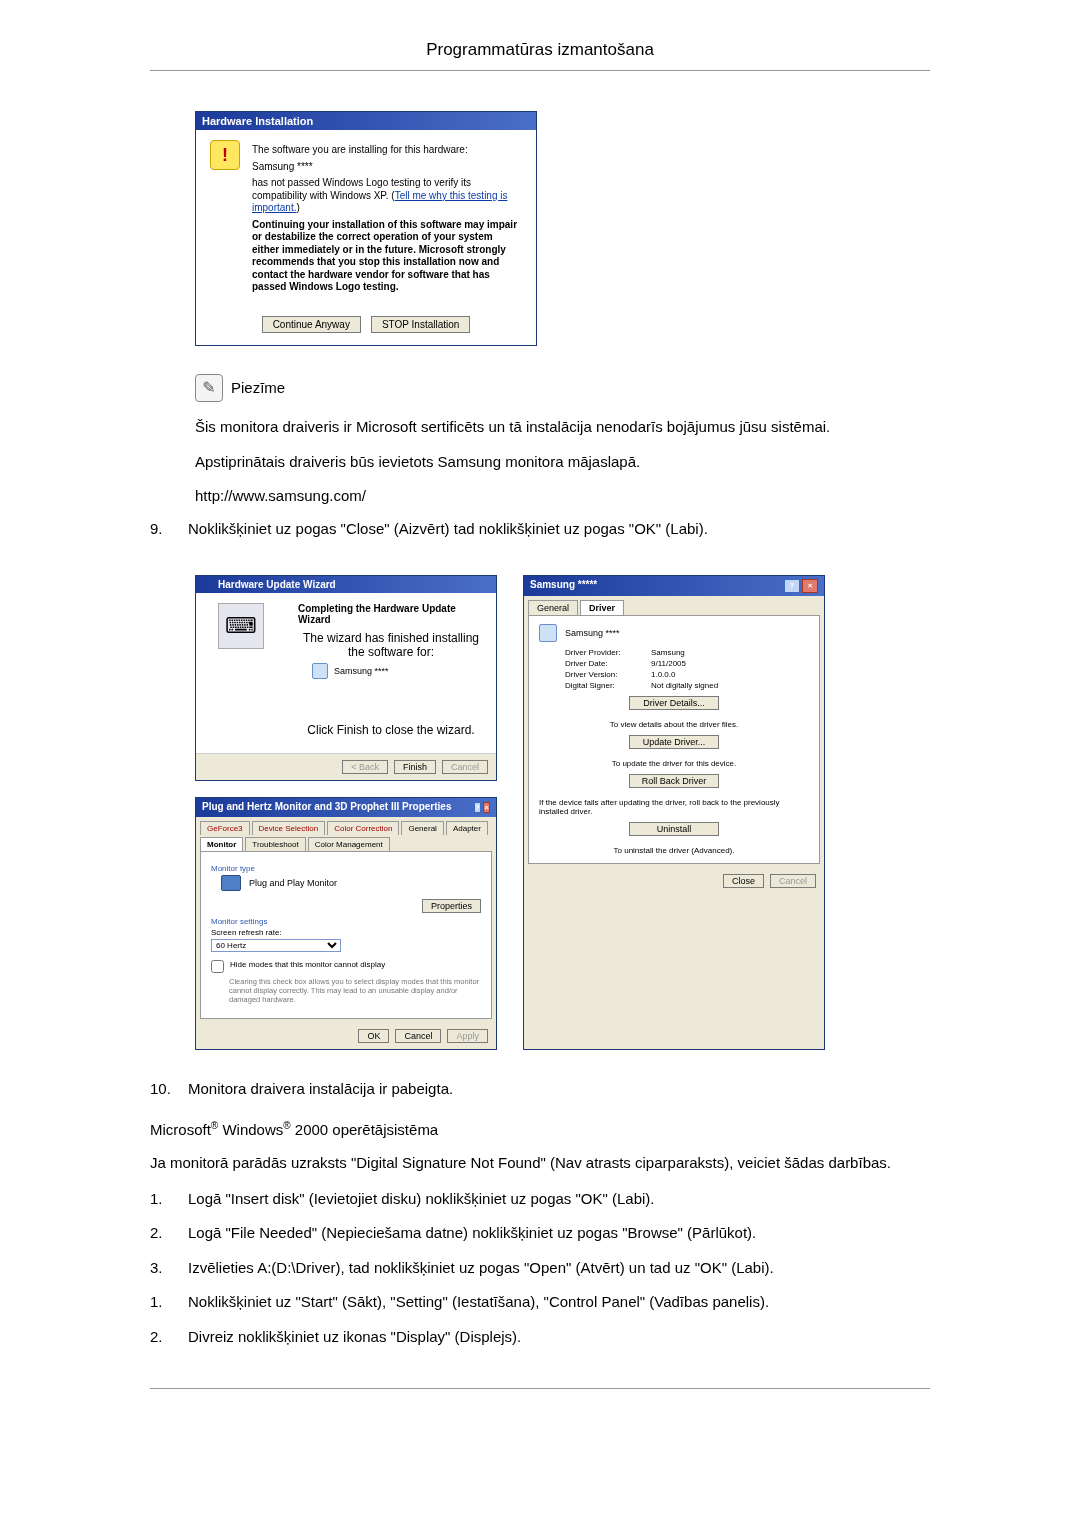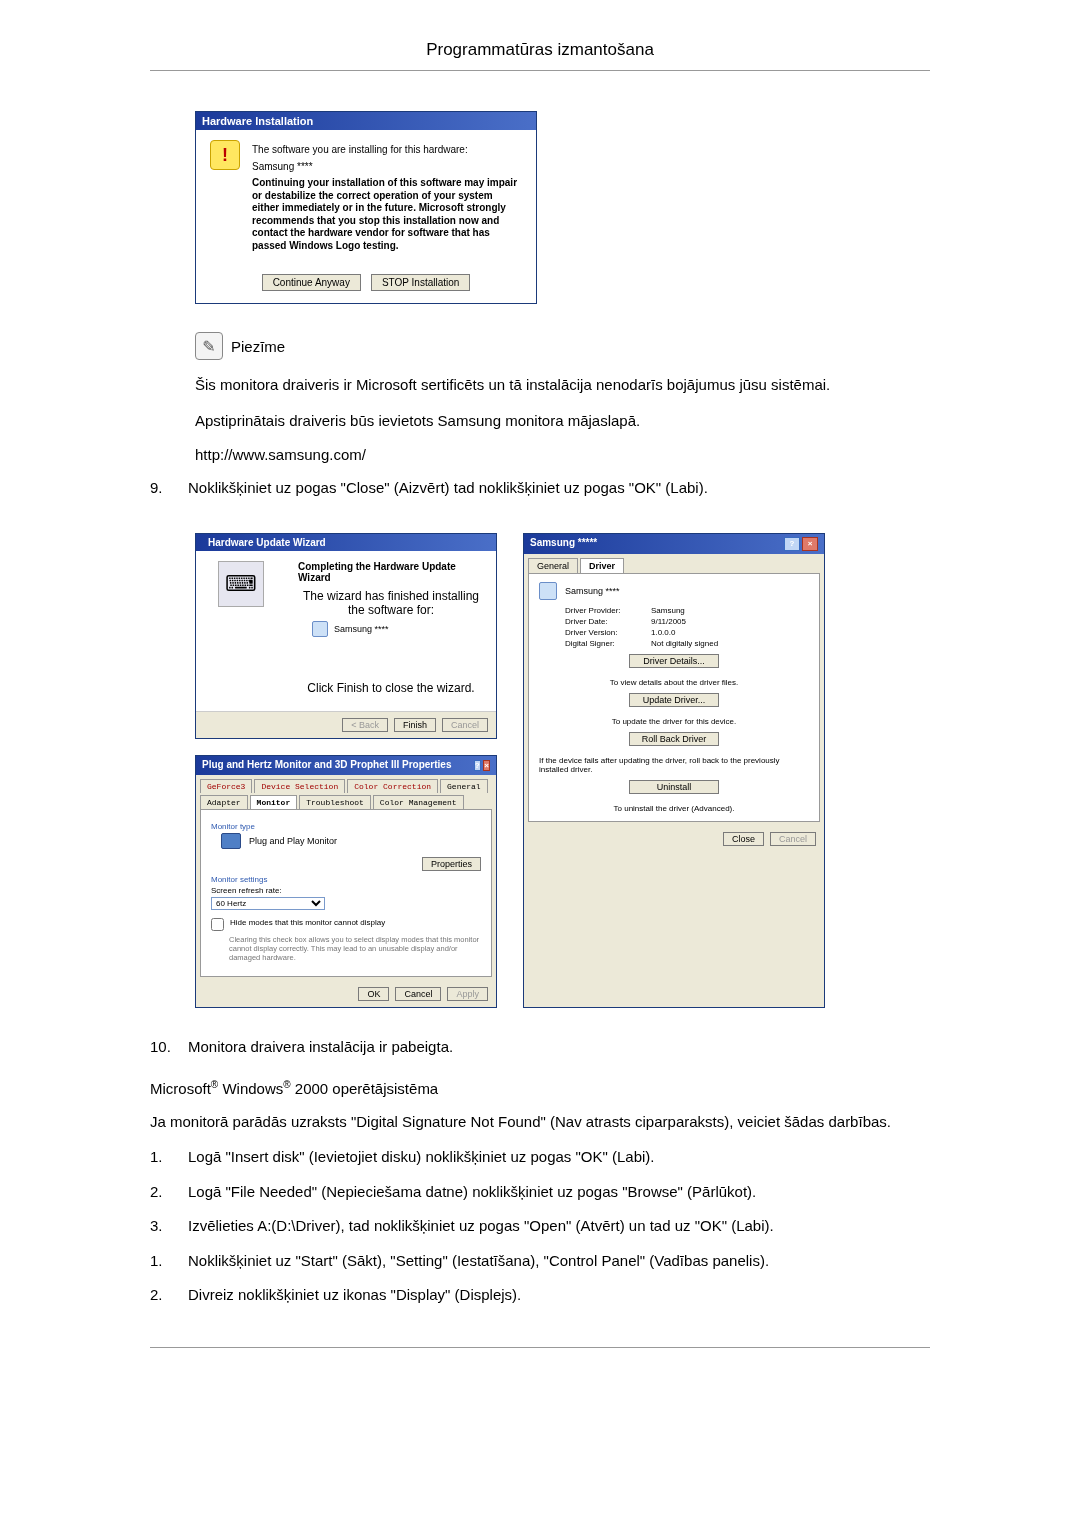--- a/index.html
+++ b/index.html
@@ -111,21 +111,21 @@
     margin-left: 0;
   }
   
   .wiz {
     border: 1px solid #1b3a7a;
     width: 300px;
     font-family: Tahoma, Arial, sans-serif;
     font-size: 9px;
     background: #fff;
   }
-  .wiz .titlebar { background: linear-gradient(to right,#1b3a9a,#4a6fc8); color:#fff; font-weight:bold; padding:3px 12px; font-size:10px;}
+  .wiz .titlebar { background: linear-gradient(to right,#1b3a9a,#4a6fc8); color:#fff; font-weight:bold; padding:3px 22px; font-size:10px;}
   .wiz .mainrow { display:flex; min-height: 160px; }
   .wiz .side { width: 90px; background:#fff; display:flex; align-items:flex-start; justify-content:center; padding-top:10px;}
   .wiz-side-icon { width:44px; height:44px; background:#e6e6f0; border:1px solid #aaa; display:flex; align-items:center; justify-content:center; font-size:22px;}
   .wiz .content { flex:1; padding:10px 12px; }
   .wiz .content h4 { margin:0 0 6px 0; font-size:10px; font-weight:bold;}
   .wiz .content p { margin:4px 0; font-size:12px;text-align:center;}
   .wiz .content .devrow { display:flex; align-items:center; gap:6px; margin:4px 0 4px 14px;}
   .wiz .dev-icon { width:14px; height:14px; background:#cde1f7; border:1px solid #6a8ec8; border-radius:2px;}
   .wiz .btnbar { display:flex; justify-content:flex-end; gap:6px; padding:6px 8px; border-top:1px solid #ccc; background:#ece9d8;}
   
@@ -154,31 +154,31 @@
   
   .disp {
     border: 1px solid #1b3a7a;
     width: 300px;
     font-family: Tahoma, Arial, sans-serif;
     font-size: 9px;
     background: #ece9d8;
     margin-top: 16px;
   }
   .disp .titlebar { background: linear-gradient(to right,#1b3a9a,#4a6fc8); color:#fff; font-weight:bold; padding:3px 6px; font-size:10px; display:flex; justify-content:space-between;}
-  .disp .tabs-multi { display:flex; flex-wrap:wrap; padding:4px 4px 0 4px; gap:2px;font-family:Liberation Mono, monospace;}
+  .disp .tabs-multi { display:flex; flex-wrap:wrap; padding:4px 4px 0 4px; gap:2px;}
   .disp .tab { background:#ece9d8; border:1px solid #999; border-bottom:none; padding:2px 6px; font-size:8px;}
   .disp .tab.active { background:#fff; font-weight:bold;}
   .disp .tab.red { color:#a00000;}
   .disp .panel { background:#fff; margin:0 4px 4px 4px; border:1px solid #999; padding:8px 10px; min-height: 150px;}
   .disp .grouplabel { color:#2f5ab0; font-size:8px; margin:4px 0 2px 0;}
   .disp .monrow { display:flex; align-items:center; gap:8px; margin:2px 0 8px 10px;}
   .mon-icon { width:18px; height:14px; background:#4f7fc6; border:1px solid #2a4a88; border-radius:2px;}
   .disp .propsbtn-row { display:flex; justify-content:flex-end;}
   .disp .sel { display:flex; gap:6px; margin:2px 0 8px 0;}
-  .disp .sel select { font-size:8px; border:1px solid #7a9acb; background:#fff; width:114px;}
+  .disp .sel select { font-size:8px; border:1px solid #7a9acb; background:#fff; width:130px;}
   .disp .chkrow { display:flex; gap:6px; align-items:flex-start; margin:4px 0;}
   .disp .chkrow input { margin:0;}
   .disp .chkdesc { font-size:7.5px; color:#777; margin:2px 0 0 18px;}
   .disp .foot { display:flex; justify-content:flex-end; gap:6px; padding:6px 8px;}
   .disabled-btn { color:#999; }
   .sub-heading { font-size:15px; margin:20px 0 14px 0;}
   .sup { font-size:10px; vertical-align: super;}
 </style>
 </head>
 <body>
@@ -188,20 +188,23 @@
   <hr class="rule">
 
   <div class="indent-block">
     <div class="dialog" style="width:340px">
       <div class="titlebar">Hardware Installation</div>
       <div class="body">
         <div class="warn-icon">!</div>
         <div class="text-col">
           <p>The software you are installing for this hardware:</p>
           <p>Samsung ****</p>
+          <p>
+            <span>has not passed Windows Logo testing to verify its compatibility with Windows XP. (</span><span class="blue-underline">Tell me why this testing is important.</span><span>)</span>
+          </p>
           <p class="bold">Continuing your installation of this software may impair or destabilize the correct operation of your system either immediately or in the future. Microsoft strongly recommends that you stop this installation now and contact the hardware vendor for software that has passed Windows Logo testing.</p>
         </div>
       </div>
       <div class="btn-row">
         <button class="btn">Continue Anyway</button>
         <button class="btn">STOP Installation</button>
       </div>
     </div>
 
     <div class="note-row">

